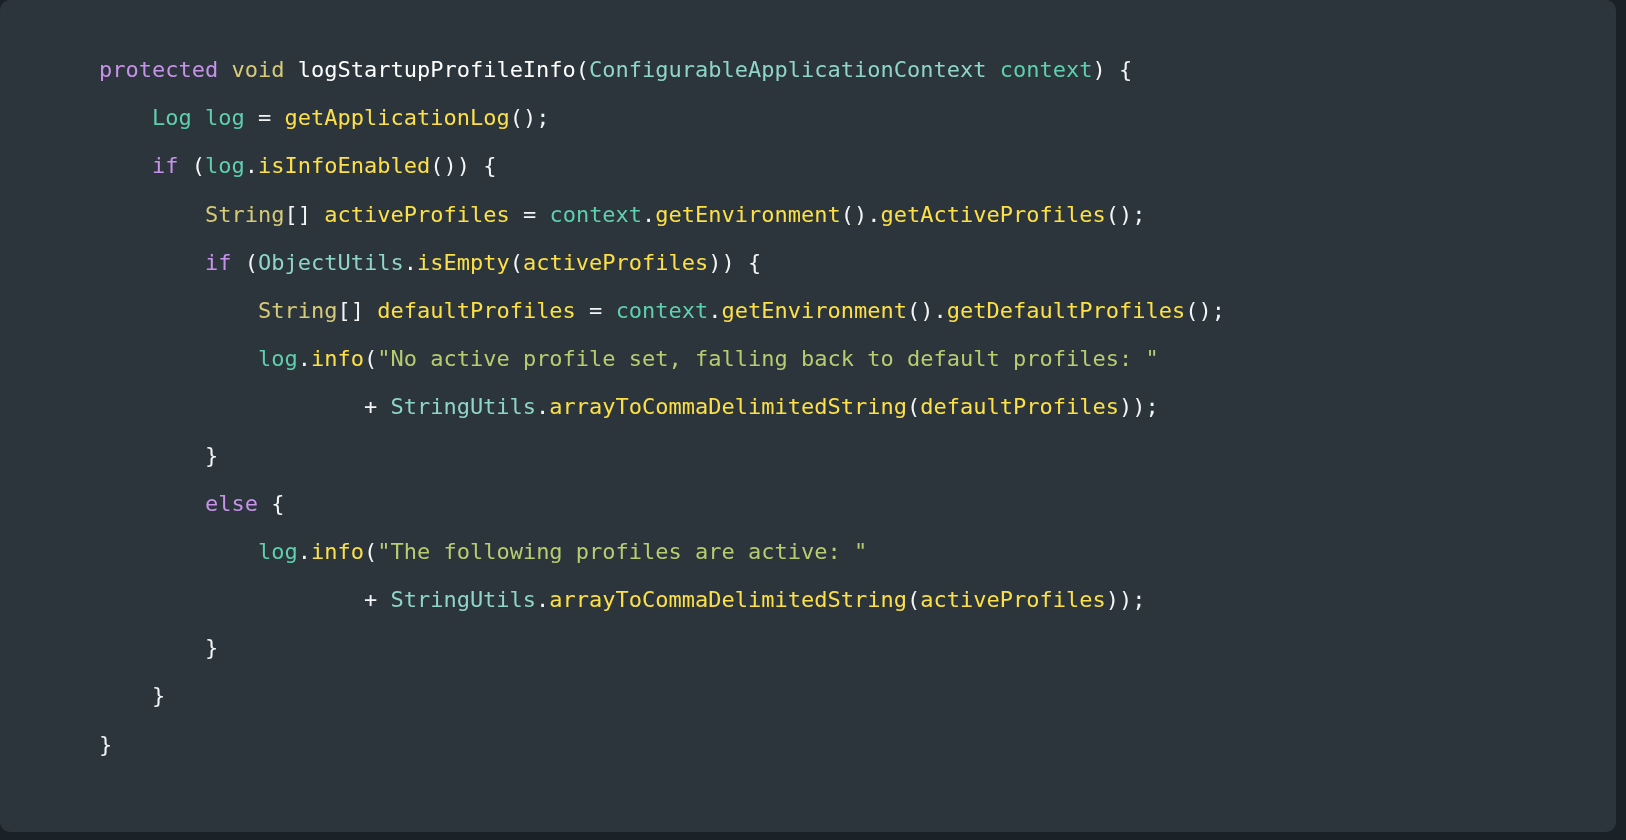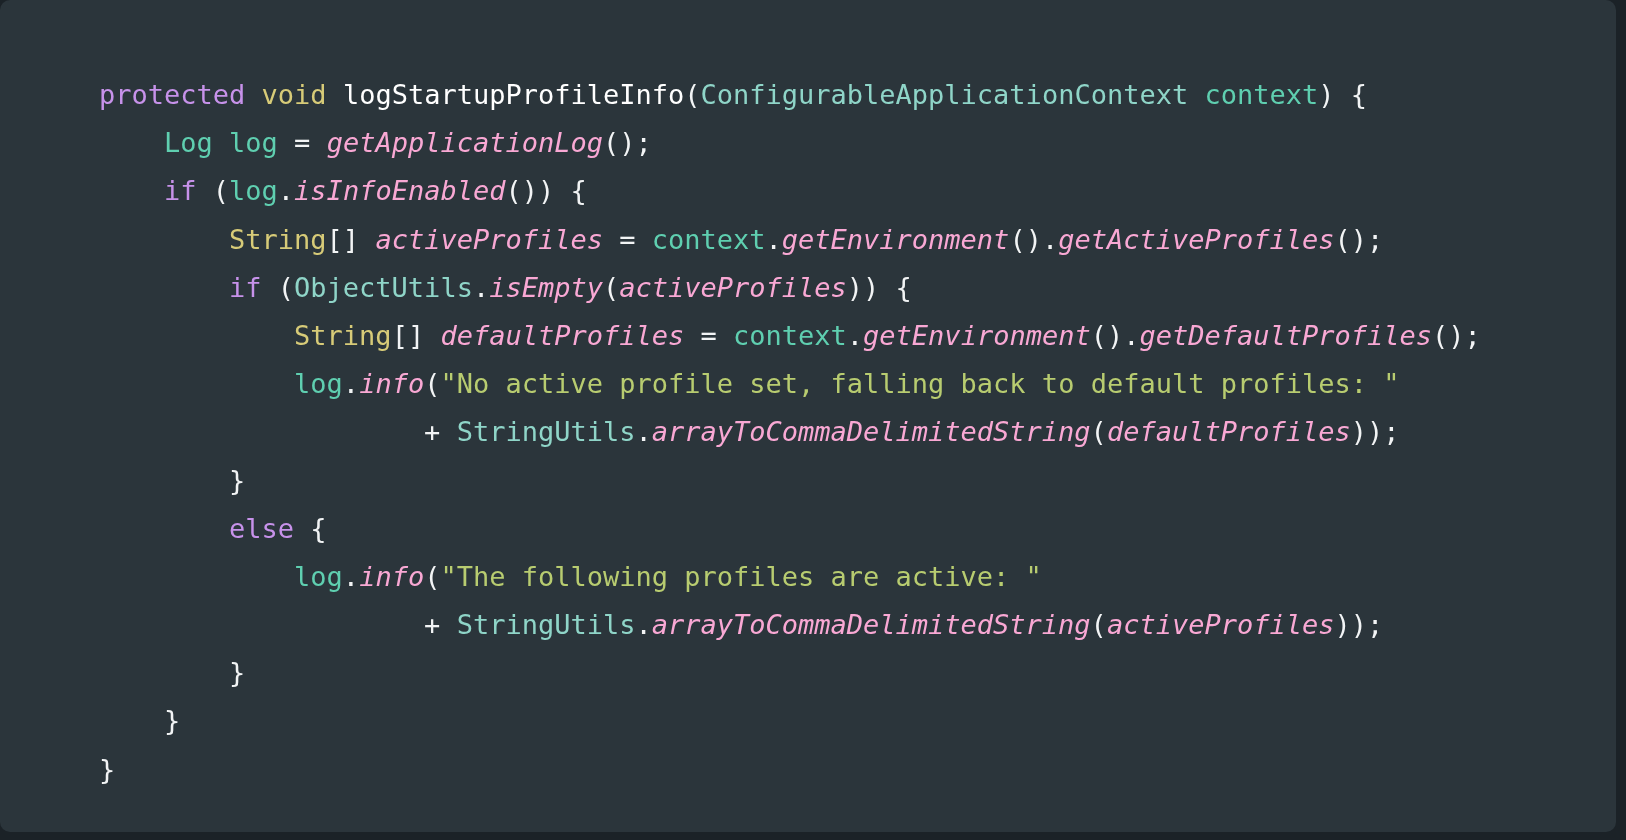--- a/index.html
+++ b/index.html
@@ -17,43 +17,43 @@
     width: 1616px;
     height: 832px;
     background: #2b353b;
     border-radius: 10px;
     box-sizing: border-box;
     overflow: hidden;
   }
   #code-block {
     position: absolute;
     left: 0;
-    top: 44px;
+    top: 24px;
     width: 100%;
     font-family: "DejaVu Sans Mono", "Liberation Mono", monospace;
-    font-size: 27px;
+    font-size: 22px;
     line-height: 48.2px;
     letter-spacing: 0px;
     white-space: pre;
     font-weight: 400;
     -webkit-font-smoothing: antialiased;
   }
   .ln {
     display: block;
     height: 48.2px;
     padding-left: 99px;
     white-space: pre;
   }
   
   .t-kw      { color: #c792ea; }  
   .t-type    { color: #d7cb78; }  
   .t-fnname  { color: #ffffff; }  
   .t-class   { color: #8fd5c8; }  
   .t-var     { color: #5fcfb0; }  
-  .t-ident   { color: #f9a8d4; font-style: italic; }  
+  .t-ident   { color: #fde047; }  
   .t-punct   { color: #f2f4f5; }  
   .t-str     { color: #b8cc70; }  
 </style>
 </head>
 <body>
 
 <div id="code-card">
   <pre id="code-block"><span class="ln"><span class="t-kw">protected</span><span class="t-punct"> </span><span class="t-type">void</span><span class="t-punct"> </span><span class="t-fnname">logStartupProfileInfo</span><span class="t-punct">(</span><span class="t-class">ConfigurableApplicationContext</span><span class="t-punct"> </span><span class="t-var">context</span><span class="t-punct">) {</span></span><span class="ln">    <span class="t-var">Log</span><span class="t-punct"> </span><span class="t-var">log</span><span class="t-punct"> = </span><span class="t-ident">getApplicationLog</span><span class="t-punct">();</span></span><span class="ln">    <span class="t-kw">if</span><span class="t-punct"> (</span><span class="t-var">log</span><span class="t-punct">.</span><span class="t-ident">isInfoEnabled</span><span class="t-punct">()) {</span></span><span class="ln">        <span class="t-type">String</span><span class="t-punct">[]</span><span class="t-punct"> </span><span class="t-ident">activeProfiles</span><span class="t-punct"> = </span><span class="t-var">context</span><span class="t-punct">.</span><span class="t-ident">getEnvironment</span><span class="t-punct">()</span><span class="t-punct">.</span><span class="t-ident">getActiveProfiles</span><span class="t-punct">();</span></span><span class="ln">        <span class="t-kw">if</span><span class="t-punct"> (</span><span class="t-class">ObjectUtils</span><span class="t-punct">.</span><span class="t-ident">isEmpty</span><span class="t-punct">(</span><span class="t-ident">activeProfiles</span><span class="t-punct">)) {</span></span><span class="ln">            <span class="t-type">String</span><span class="t-punct">[]</span><span class="t-punct"> </span><span class="t-ident">defaultProfiles</span><span class="t-punct"> = </span><span class="t-var">context</span><span class="t-punct">.</span><span class="t-ident">getEnvironment</span><span class="t-punct">()</span><span class="t-punct">.</span><span class="t-ident">getDefaultProfiles</span><span class="t-punct">();</span></span><span class="ln">            <span class="t-var">log</span><span class="t-punct">.</span><span class="t-ident">info</span><span class="t-punct">(</span><span class="t-str">"No active profile set, falling back to default profiles: "</span></span><span class="ln">                    <span class="t-punct">+ </span><span class="t-class">StringUtils</span><span class="t-punct">.</span><span class="t-ident">arrayToCommaDelimitedString</span><span class="t-punct">(</span><span class="t-ident">defaultProfiles</span><span class="t-punct">));</span></span><span class="ln">        <span class="t-punct">}</span></span><span class="ln">        <span class="t-kw">else</span><span class="t-punct"> {</span></span><span class="ln">            <span class="t-var">log</span><span class="t-punct">.</span><span class="t-ident">info</span><span class="t-punct">(</span><span class="t-str">"The following profiles are active: "</span></span><span class="ln">                    <span class="t-punct">+ </span><span class="t-class">StringUtils</span><span class="t-punct">.</span><span class="t-ident">arrayToCommaDelimitedString</span><span class="t-punct">(</span><span class="t-ident">activeProfiles</span><span class="t-punct">));</span></span><span class="ln">        <span class="t-punct">}</span></span><span class="ln">    <span class="t-punct">}</span></span><span class="ln"><span class="t-punct">}</span></span></pre>
 </div>
 

